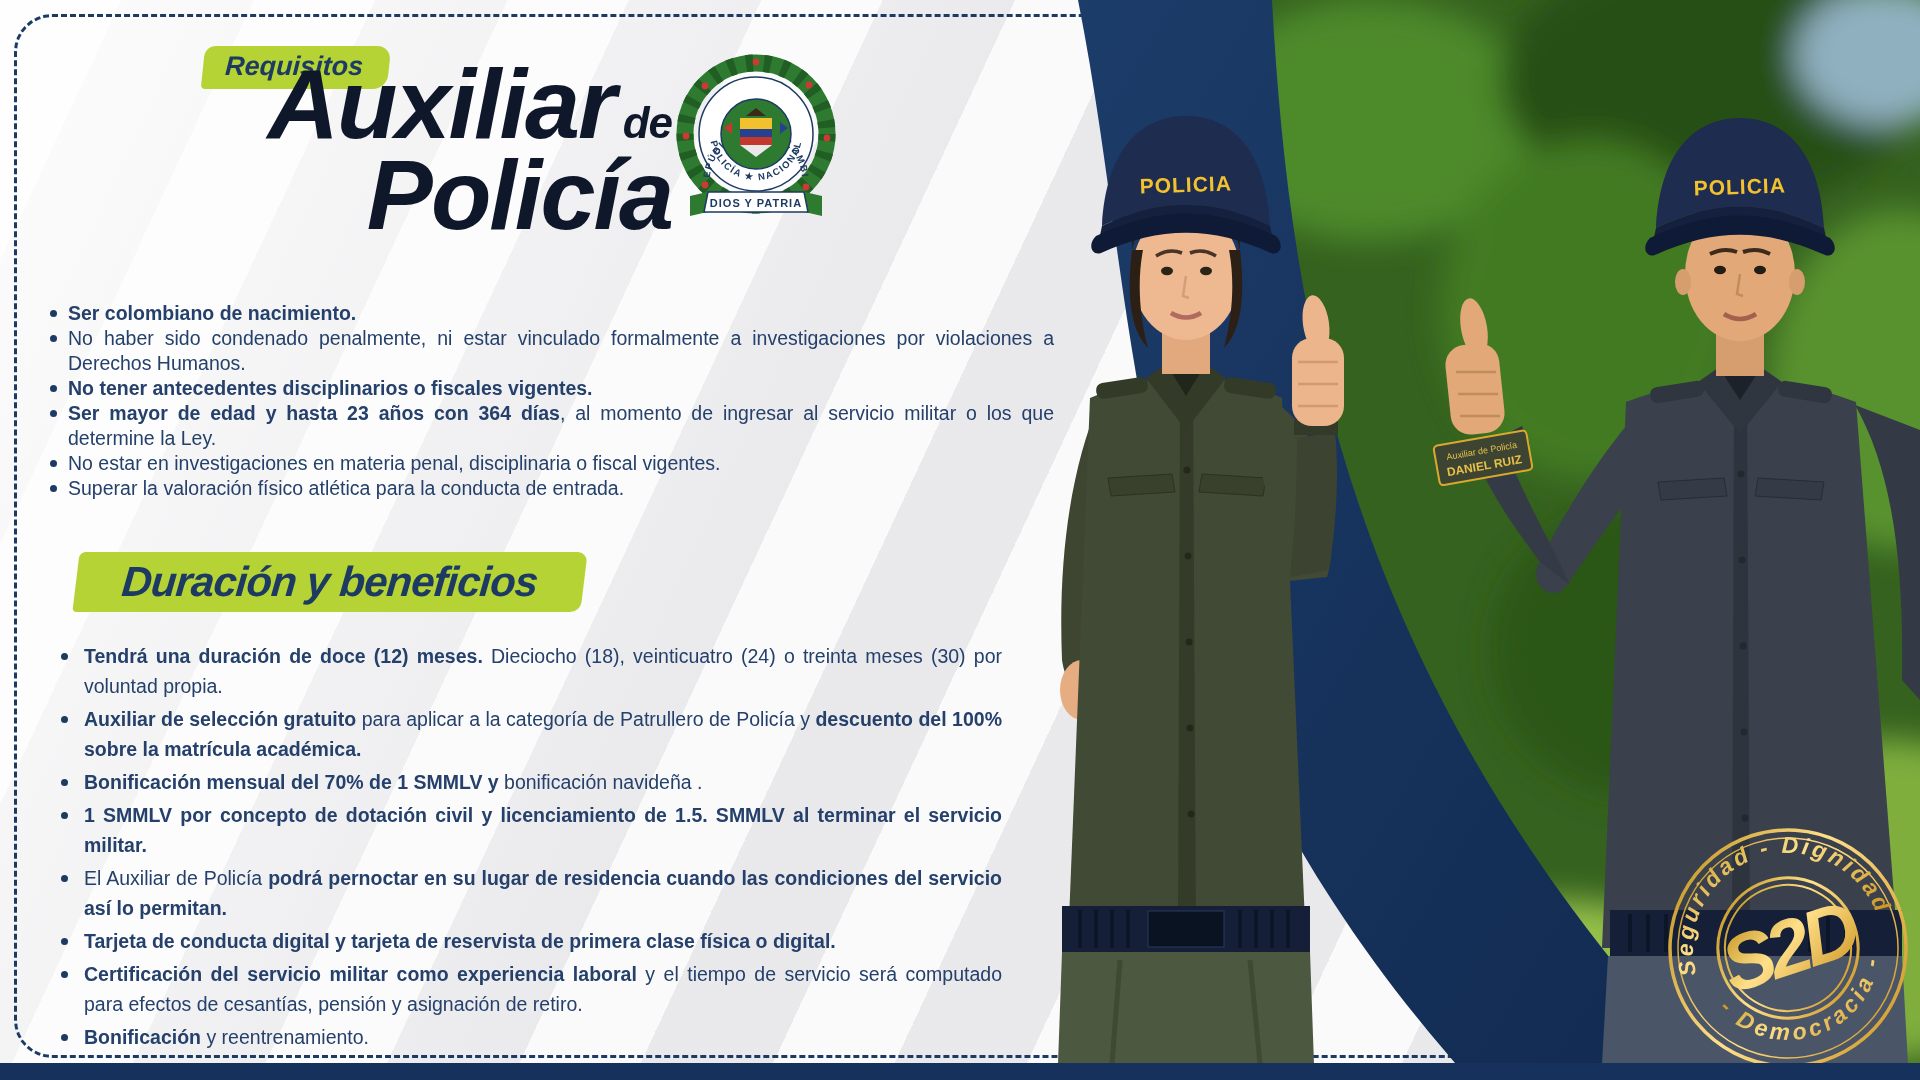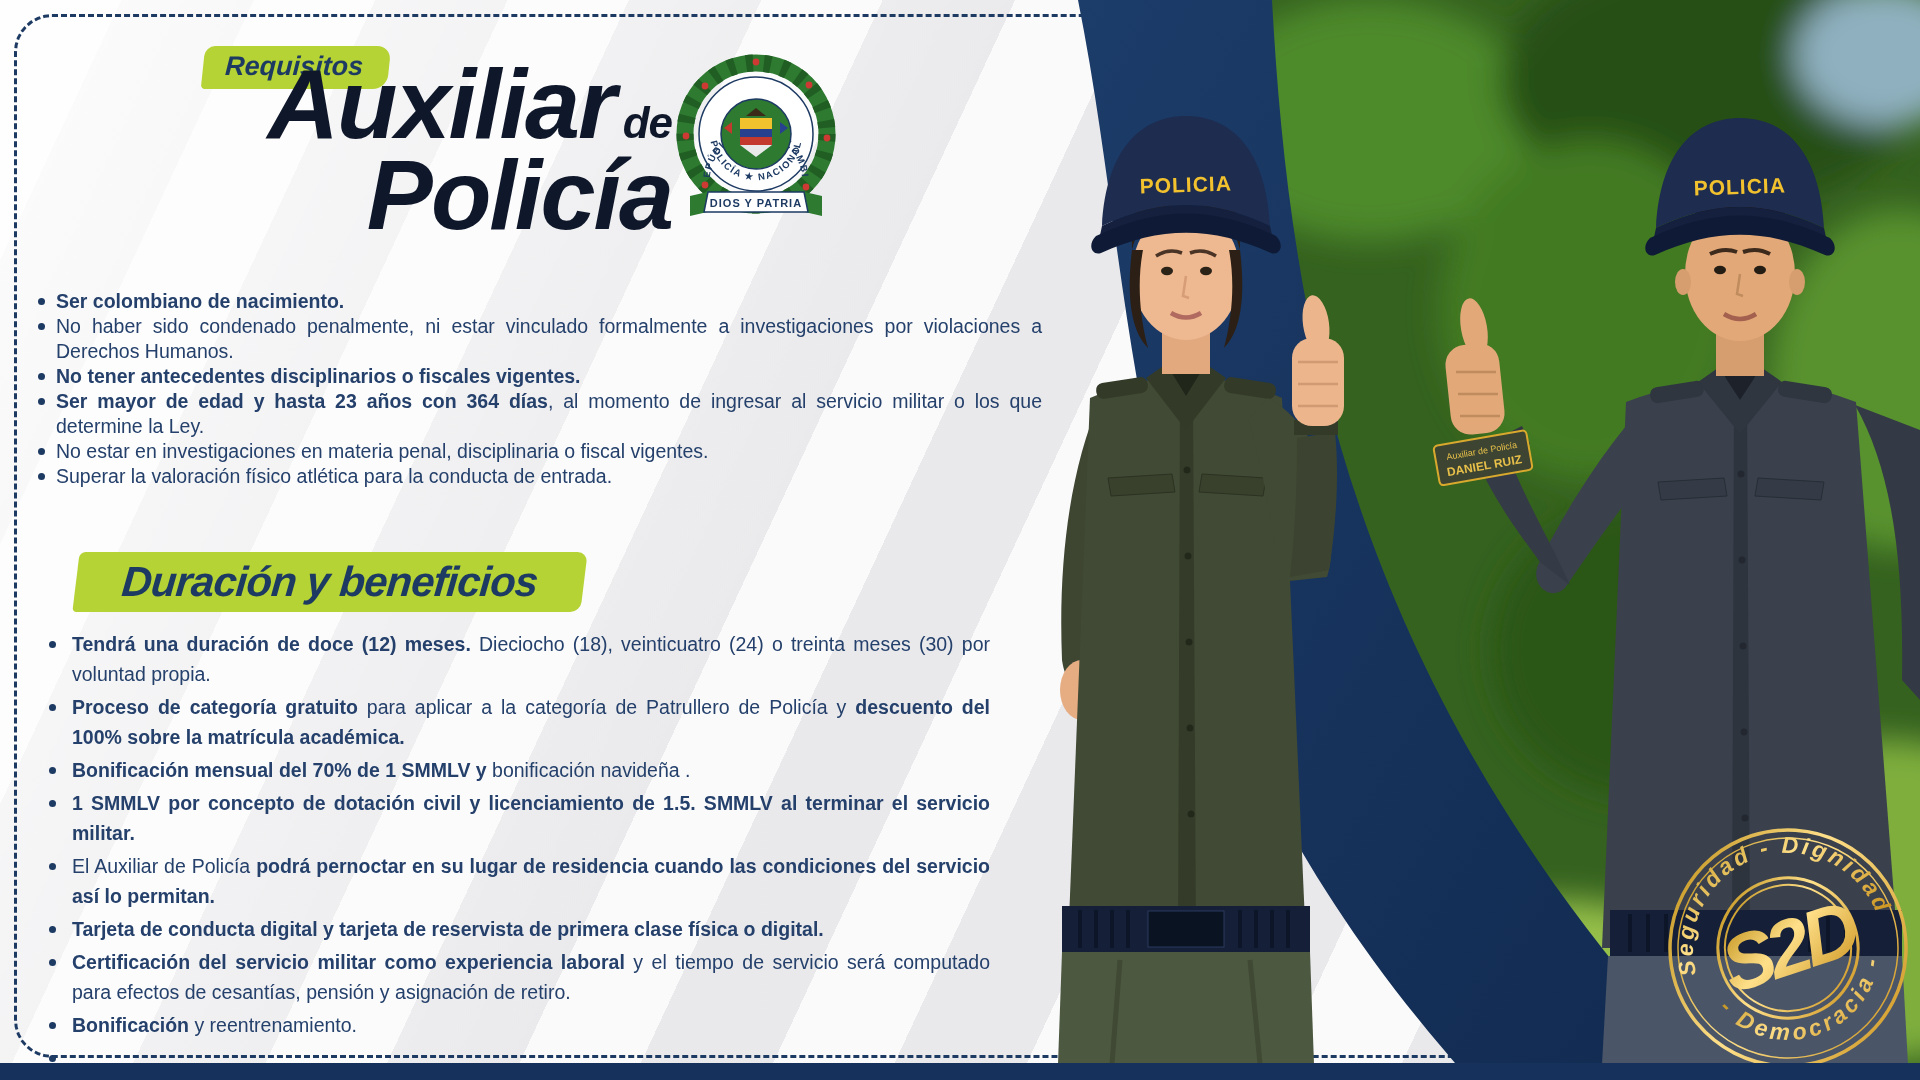--- a/index.html
+++ b/index.html
@@ -31,21 +31,21 @@
   .badge span{display:inline-block;transform:skewX(3deg);}
   .title{
     position:absolute;left:186px;top:60px;width:486px;z-index:3;
     text-align:right;color:#0f172a;font-style:italic;font-weight:800;
     letter-spacing:-2px;line-height:.88;
   }
   .title .line1{font-size:99px;white-space:nowrap;}
   .title .de{font-size:44px;letter-spacing:-1px;margin-left:8px;}
   .title .line2{font-size:99px;margin-top:4px;}
   
-  ul.plist{list-style:none;margin:0;padding:0;color:#24406b;z-index:3;position:absolute;}
+  ul.plist{list-style:none;margin:12px;padding:0;color:#24406b;z-index:3;position:absolute;}
   ul.plist li{position:relative;text-align:justify;}
   .b{font-weight:bold;}
   .i{font-style:italic;}
   .req-list{left:36px;top:289px;width:1006px;font-size:19.5px;line-height:25px;}
   .req-list li{padding-left:20px;}
   .req-list li::before{
     content:"";position:absolute;left:2px;top:9px;width:7px;height:7px;
     border-radius:50%;background:#1d3a63;
   }
   .ben-list{left:46px;top:629px;width:944px;font-size:19.5px;line-height:30px;}
@@ -137,21 +137,21 @@
     <li><span>No estar en investigaciones en materia penal, disciplinaria o fiscal vigentes.</span></li>
     <li><span>Superar la valoración físico atlética para la conducta de entrada.</span></li>
   </ul>
 
 <div class="duracion">
   <span>Duración y beneficios</span>
 </div>
 
 <ul class="plist ben-list">
     <li><span class="b">Tendrá una duración de doce (12) meses.</span><span> Dieciocho (18), veinticuatro (24) o treinta meses (30) por voluntad propia.</span></li>
-    <li><span class="b">Proceso de categoría gratuito</span><span> para aplicar a la categoría de Patrullero de Policía y </span><span class="b">descuento del 100% sobre la matrícula académica.</span></li>
+    <li><span class="b">Auxiliar de selección gratuito</span><span> para aplicar a la categoría de Patrullero de Policía y </span><span class="b">descuento del 100% sobre la matrícula académica.</span></li>
     <li><span class="b">Bonificación mensual del 70% de 1 SMMLV y</span><span> bonificación navideña .</span></li>
     <li><span class="b">1 SMMLV por concepto de dotación civil y licenciamiento de 1.5. SMMLV al terminar el servicio militar.</span></li>
     <li><span>El Auxiliar de Policía </span><span class="b">podrá pernoctar en su lugar de residencia cuando las condiciones del servicio así lo permitan.</span></li>
     <li><span class="b">Tarjeta de conducta digital y tarjeta de reservista de primera clase física o digital.</span></li>
     <li><span class="b">Certificación del servicio militar como experiencia laboral</span><span> y el tiempo de servicio será computado para efectos de cesantías, pensión y asignación de retiro.</span></li>
     <li><span class="b">Bonificación</span><span> y reentrenamiento.</span></li>
     <li></li>
   </ul>
 
 <svg class="photo" viewBox="0 0 970 1080">

